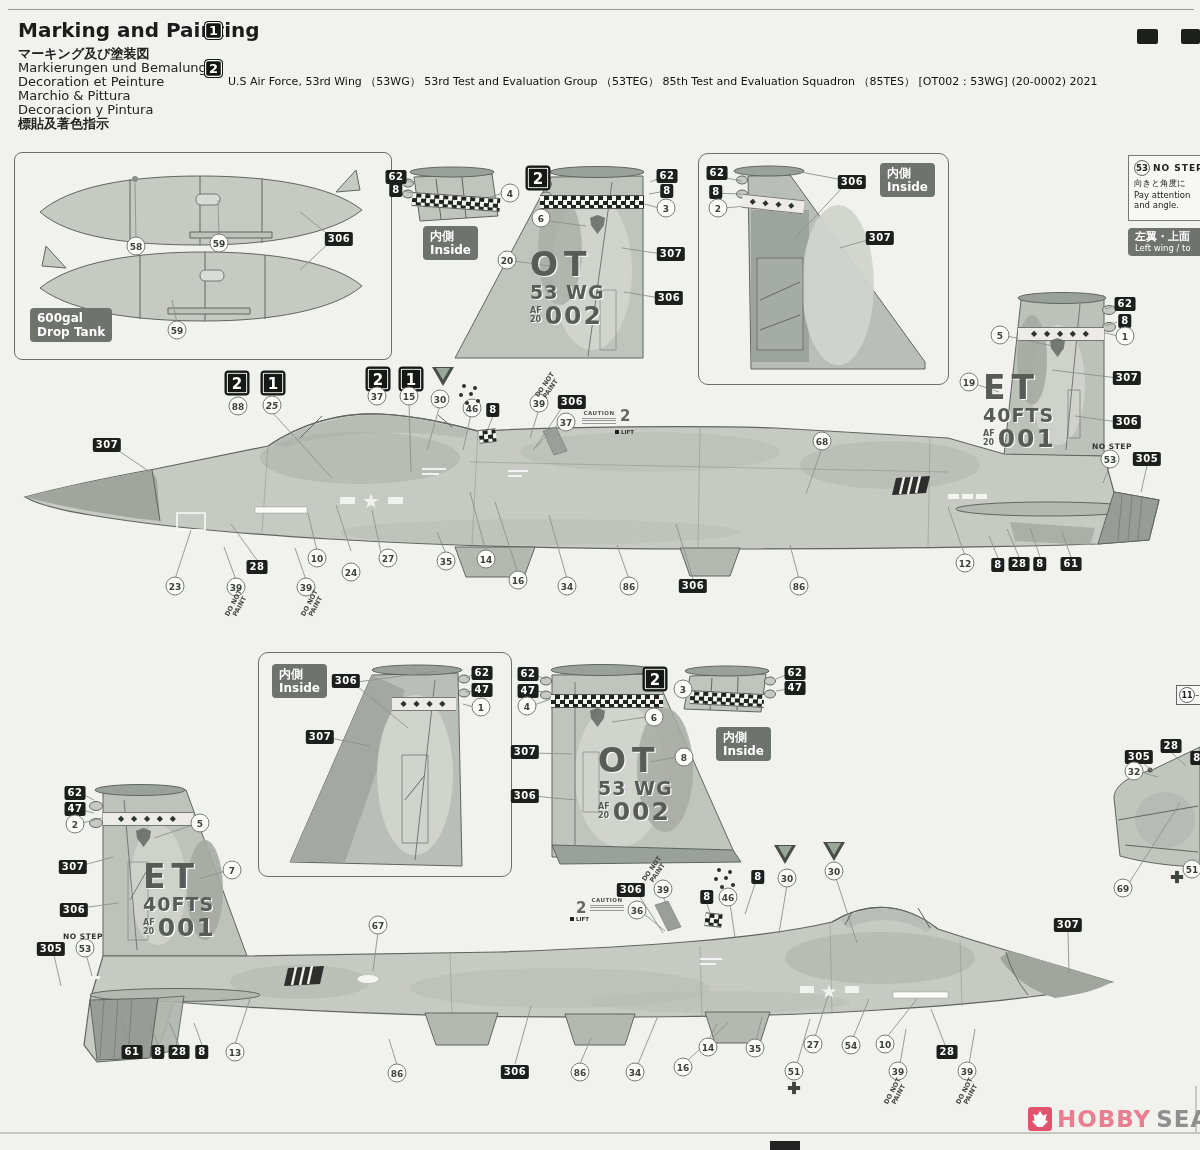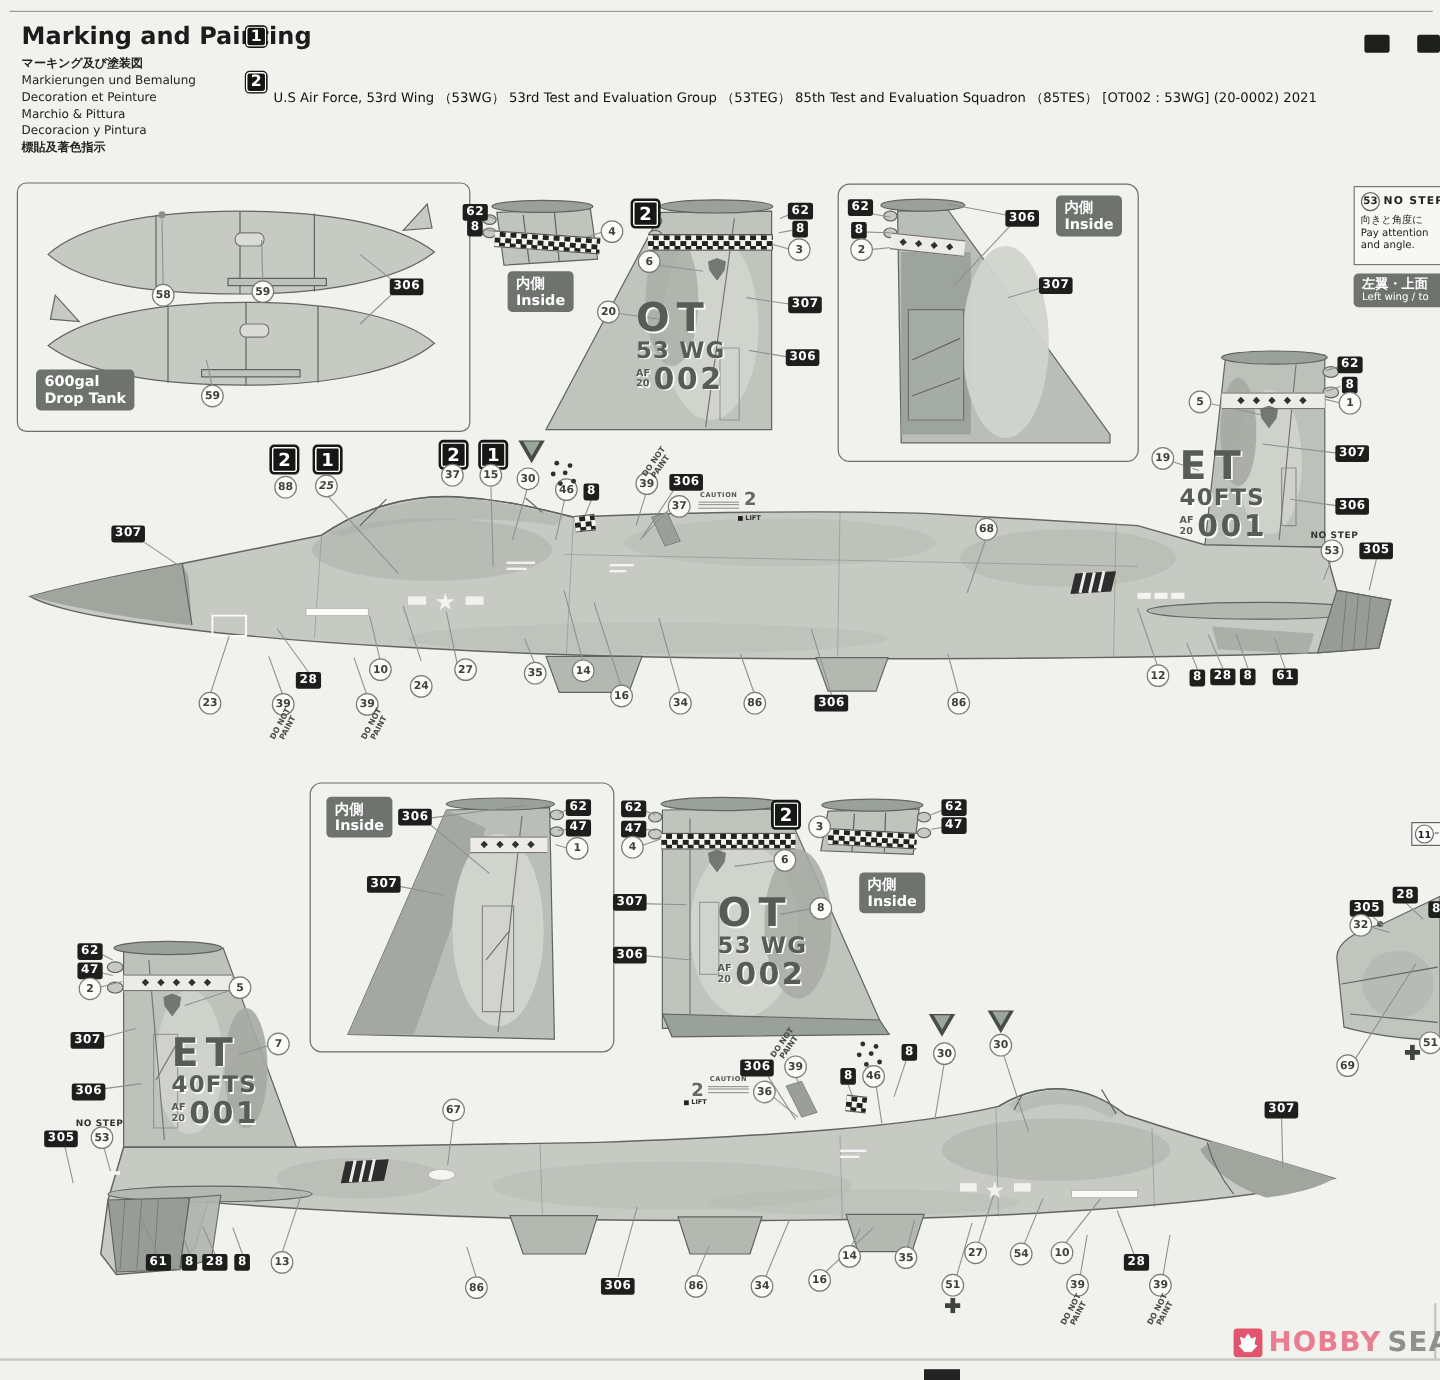--- a/index.html
+++ b/index.html
@@ -3,21 +3,21 @@
 <meta charset="utf-8">
 <style>
   html,body{margin:0;padding:0;background:#e7e7e3}
   #page{position:relative;width:1200px;height:1150px;background:#f1f1ed;overflow:hidden;
         font-family:"DejaVu Sans","Liberation Sans",sans-serif;color:#222}
   #art{position:absolute;left:0;top:0;z-index:1}
   #art line,#art path,#art polygon,#art ellipse,#art rect{vector-effect:non-scaling-stroke}
   .abs{position:absolute}
   
   .title{position:absolute;left:18px;top:18px;font-size:20px;font-weight:bold;color:#1c1c1c;z-index:20}
-  .sub{position:absolute;left:18px;font-size:10px;line-height:13px;color:#222;z-index:20;font-weight:600}
+  .sub{position:absolute;left:18px;font-size:13px;line-height:13px;color:#222;z-index:20;font-weight:600}
   .lgbadge{position:absolute;width:17px;height:17px;background:#141614;color:#fff;font-weight:bold;font-size:13px;
            display:flex;align-items:center;justify-content:center;border-radius:4px;z-index:20;box-shadow:inset 0 0 0 1.2px #fff;border:1.5px solid #141614}
   .lgjp{position:absolute;font-size:11px;font-weight:600;white-space:nowrap;z-index:20}
   .lgen{position:absolute;font-size:11px;white-space:nowrap;z-index:20;color:#111}
   
   .obox{position:absolute;border:1.5px solid #6a6f6a;border-radius:10px;z-index:4;background:transparent}
   
   .dklabel{position:absolute;background:#6e736e;color:#fff;border-radius:4px;padding:3px 7px;z-index:25;box-sizing:border-box}
   .dk1{font-size:12px;font-weight:bold;line-height:14px}
   .dk2{font-size:12px;font-weight:bold;line-height:14px}

